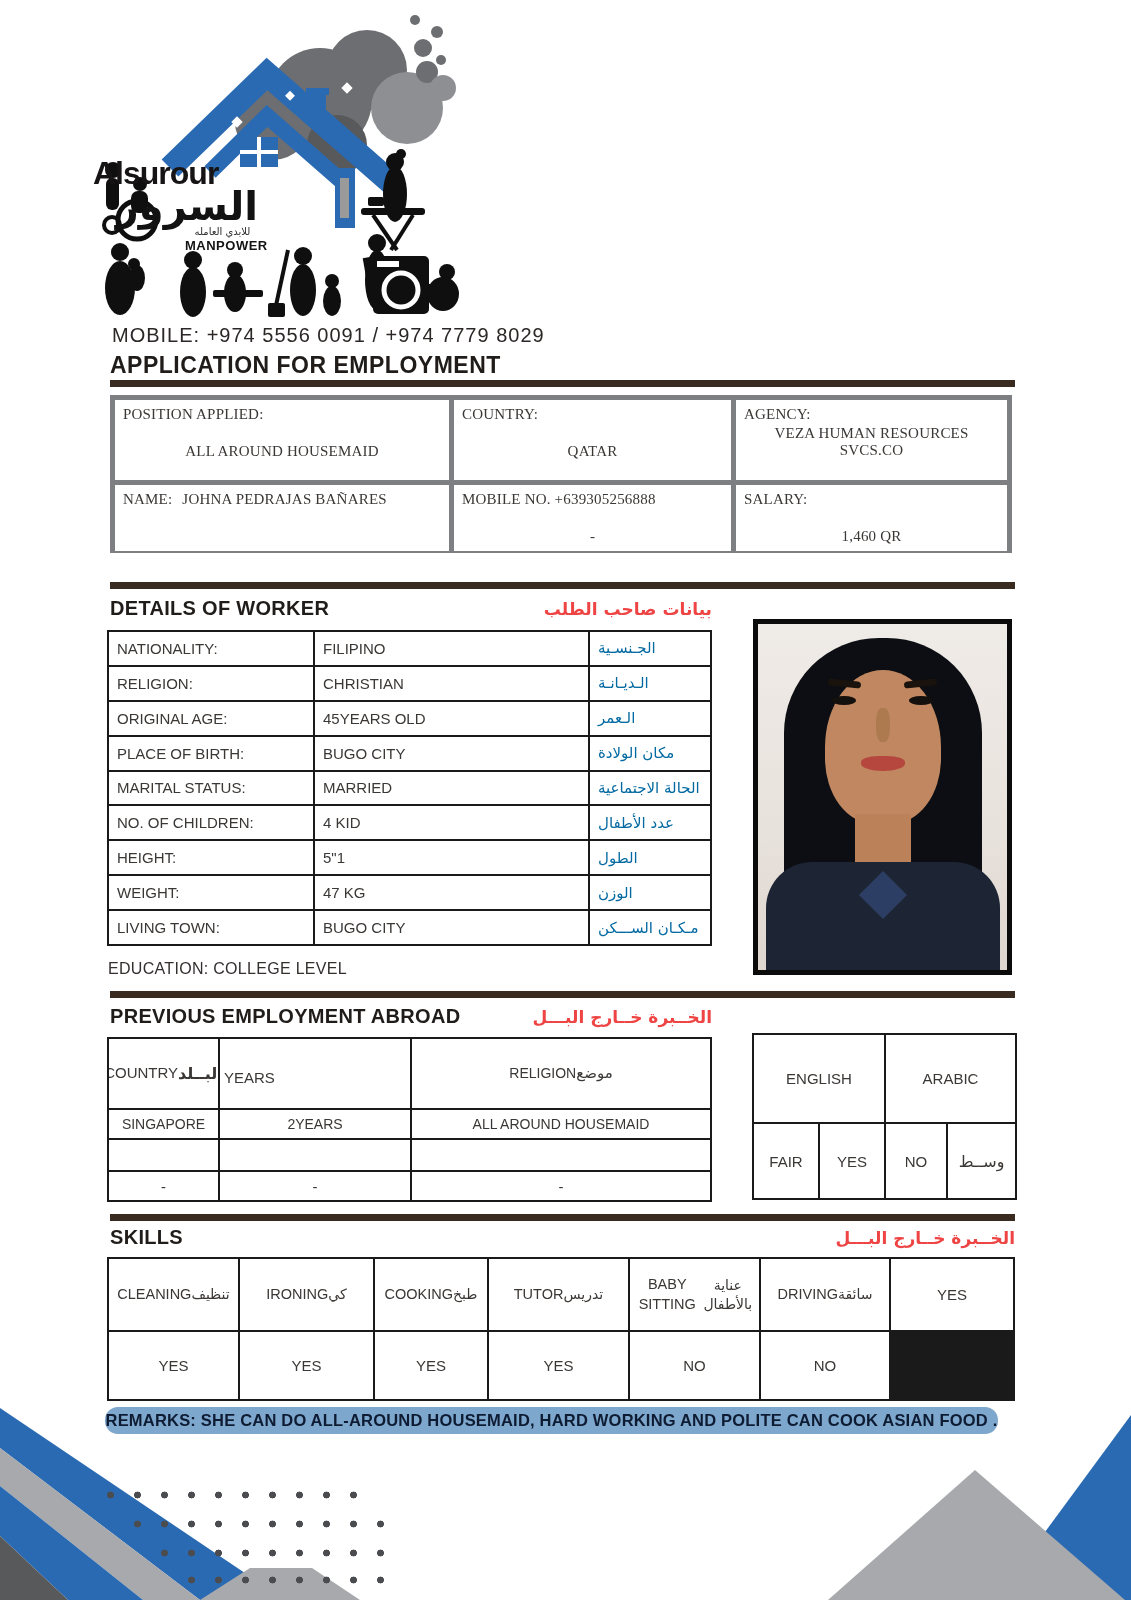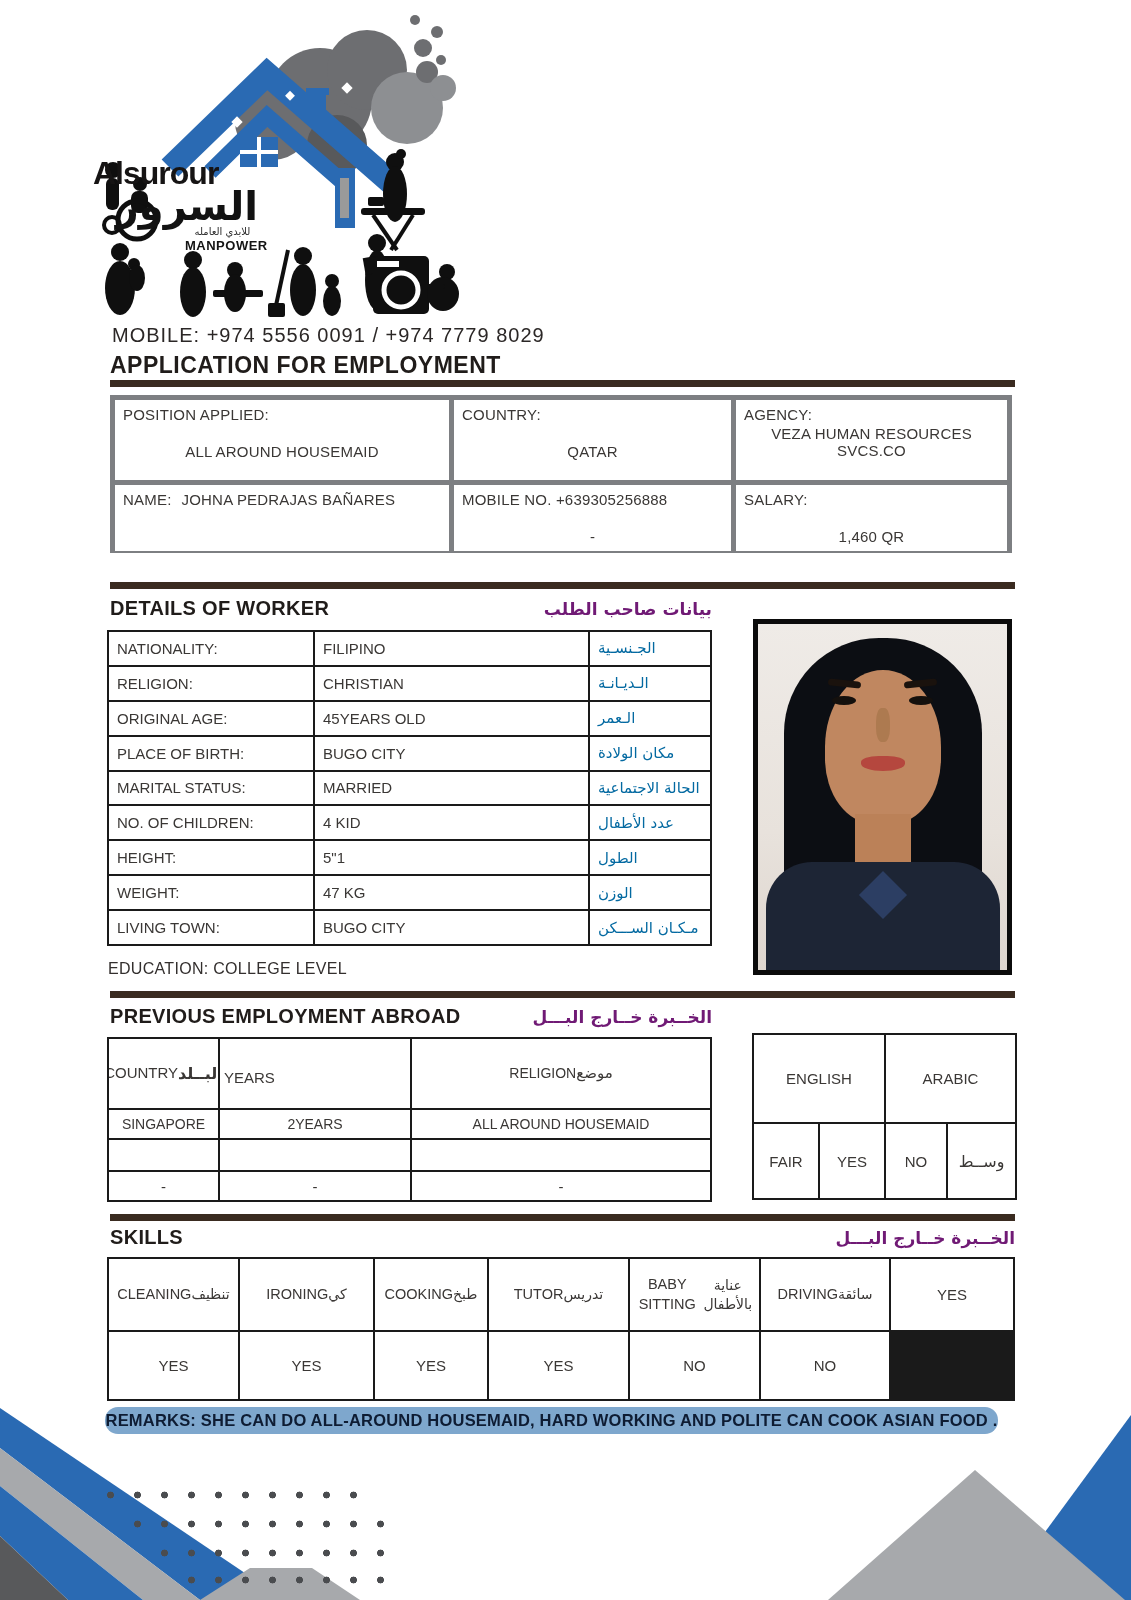--- a/index.html
+++ b/index.html
@@ -5,21 +5,21 @@
   html,body{margin:0;padding:0;background:#ffffff;}
   .page{position:relative;width:1131px;height:1600px;background:#ffffff;overflow:hidden;
         font-family:"Liberation Sans",sans-serif;color:#2f2c2b;}
   .abs{position:absolute;}
   .ar{font-family:"DejaVu Sans",sans-serif;direction:rtl;}
   
   .rule{position:absolute;left:110px;width:905px;height:7px;background:var(--rule-brown,#3a2b20);}
   
   .doc-title{font-size:23px;font-weight:bold;letter-spacing:.5px;color:#201c1a;}
   .sec-head{font-size:20px;font-weight:bold;letter-spacing:.3px;color:#201c1a;}
-  .sec-head-ar{font-size:17px;font-weight:bold;color:#701a75;}
+  .sec-head-ar{font-size:17px;font-weight:bold;color:#ef4444;}
   .mobile-line{font-size:20px;letter-spacing:1px;color:#2b2726;}
   
   .tbl-gray{position:absolute;background:var(--table-gray-border,#7d7f82);display:grid;gap:5px;padding:5px;box-sizing:border-box;}
   .tbl-gray .cell{background:#fff;padding:6px 8px;box-sizing:border-box;font-size:15px;letter-spacing:.2px;}
   .cell-label{font-size:15px;color:#3a3735;}
   .cell-center{text-align:center;margin-top:20px;font-size:15px;color:#3a3735;}
   .name-line{display:flex;gap:10px;}
   
   .tbl-blk{position:absolute;background:#1a1a1a;display:grid;gap:2px;padding:2px;box-sizing:border-box;}
   .tbl-blk .cell{background:#fff;box-sizing:border-box;font-size:15px;color:#3a3735;
@@ -149,21 +149,21 @@
     <div class="brand-latin">Alsurour</div>
     <div class="brand-ar ar">السرور</div>
     <div class="brand-tag-ar ar">للايدي العامله</div>
     <div class="brand-manpower">MANPOWER</div>
   </div>
 
   <div class="abs mobile-line" style="left:112px;top:324px;">MOBILE: +974 5556 0091 / +974 7779 8029</div>
   <div class="abs doc-title" style="left:110px;top:352px;">APPLICATION FOR EMPLOYMENT</div>
   <div class="rule" style="top:380px;"></div>
 
-  <div class="tbl-gray" style="left:110px;top:395px;width:902px;height:158px;grid-template-columns:334px 277px 1fr;grid-template-rows:80px 1fr;">
+  <div class="tbl-gray" style="left:110px;top:395px;width:902px;height:158px;grid-template-columns:334px 277px 1fr;grid-template-rows:80px 1fr;font-family:Liberation Serif, serif;">
     <div class="cell">
       <div class="cell-label">POSITION APPLIED:</div>
       <div class="cell-center">ALL AROUND HOUSEMAID</div>
     </div>
     <div class="cell">
       <div class="cell-label">COUNTRY:</div>
       <div class="cell-center">QATAR</div>
     </div>
     <div class="cell">
       <div class="cell-label">AGENCY:</div>

